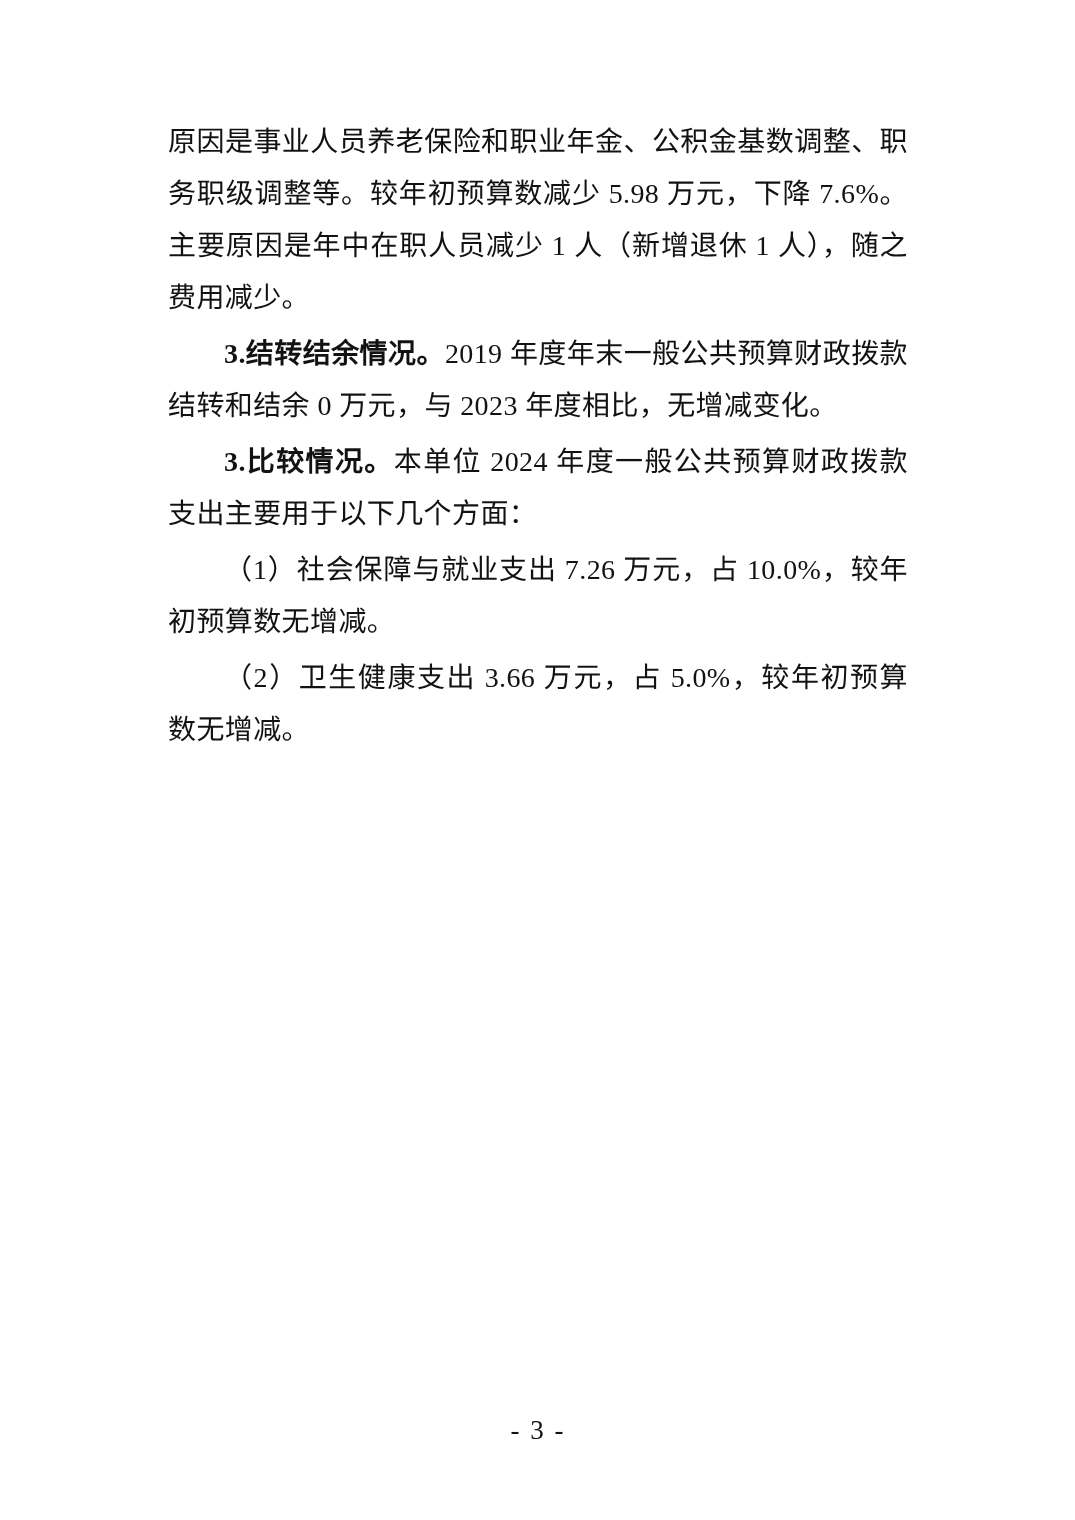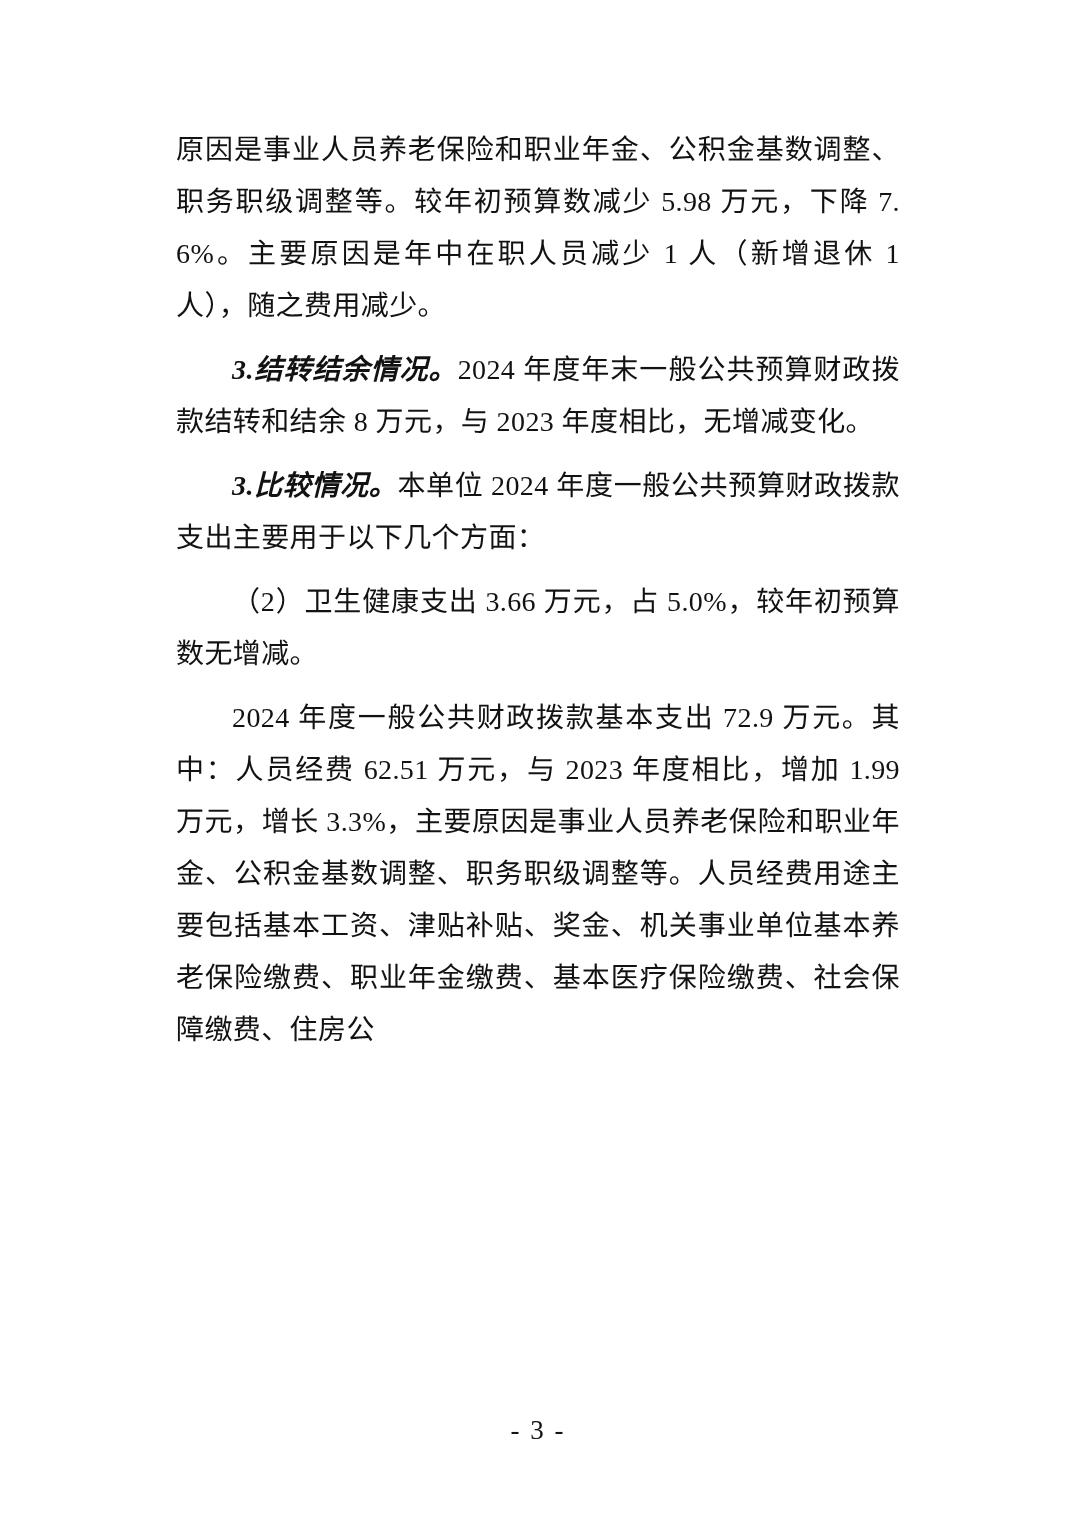--- a/index.html
+++ b/index.html
@@ -16,35 +16,34 @@
     font-family: "Liberation Serif", "DejaVu Serif", serif;
     color: #121212;
   }
   .content {
     position: absolute;
     left: 164px;
     top: 112px;
     width: 748px;
   }
   .para {
-    margin: 12px;
+    margin: 4px;
     font-size: 28px;
     line-height: 52px;
     text-align: justify;
     text-align-last: left;
     text-justify: inter-character;
     letter-spacing: 0.4px;
     word-break: break-all;
   }
   .para.indent {
     text-indent: 2em;
   }
   .run-bold {
     font-weight: bold;
-    font-style: italic;
   }
   .footer {
     position: absolute;
     left: 164px;
     top: 1408px;
     width: 748px;
     text-align: center;
   }
   .page-number {
     font-size: 27px;
@@ -55,31 +54,31 @@
 </style>
 </head>
 <body>
 
 <div class="page">
 
   <main class="content">
 
     <p class="para"><span>原因是事业人员养老保险和职业年金、公积金基数调整、职务职级调整等。较年初预算数减少 5.98 万元，下降 7.6%。主要原因是年中在职人员减少 1 人（新增退休 1 人），随之费用减少。</span></p>
 
-    <p class="para indent"><span class="run-bold">3.结转结余情况。</span><span>2024 年度年末一般公共预算财政拨款结转和结余 8 万元，与 2023 年度相比，无增减变化。</span></p>
+    <p class="para indent"><span class="run-bold">3.结转结余情况。</span><span>2019 年度年末一般公共预算财政拨款结转和结余 0 万元，与 2023 年度相比，无增减变化。</span></p>
 
     <p class="para indent"><span class="run-bold">3.比较情况。</span><span>本单位 2024 年度一般公共预算财政拨款支出主要用于以下几个方面：</span></p>
 
+    <p class="para indent"><span>（1）社会保障与就业支出 7.26 万元，占 10.0%，较年初预算数无增减。</span></p>
 
     <p class="para indent"><span>（2）卫生健康支出 3.66 万元，占 5.0%，较年初预算数无增减。</span></p>
 
 
 
 
-    <p class="para indent"><span>2024 年度一般公共财政拨款基本支出 72.9 万元。其中：人员经费 62.51 万元，与 2023 年度相比，增加 1.99 万元，增长 3.3%，主要原因是事业人员养老保险和职业年金、公积金基数调整、职务职级调整等。人员经费用途主要包括基本工资、津贴补贴、奖金、机关事业单位基本养老保险缴费、职业年金缴费、基本医疗保险缴费、社会保障缴费、住房公</span></p>
 
   </main>
 
   <footer class="footer">
     <span class="page-number">- 3 -</span>
   </footer>
 
 </div>
 
 </body></html>

